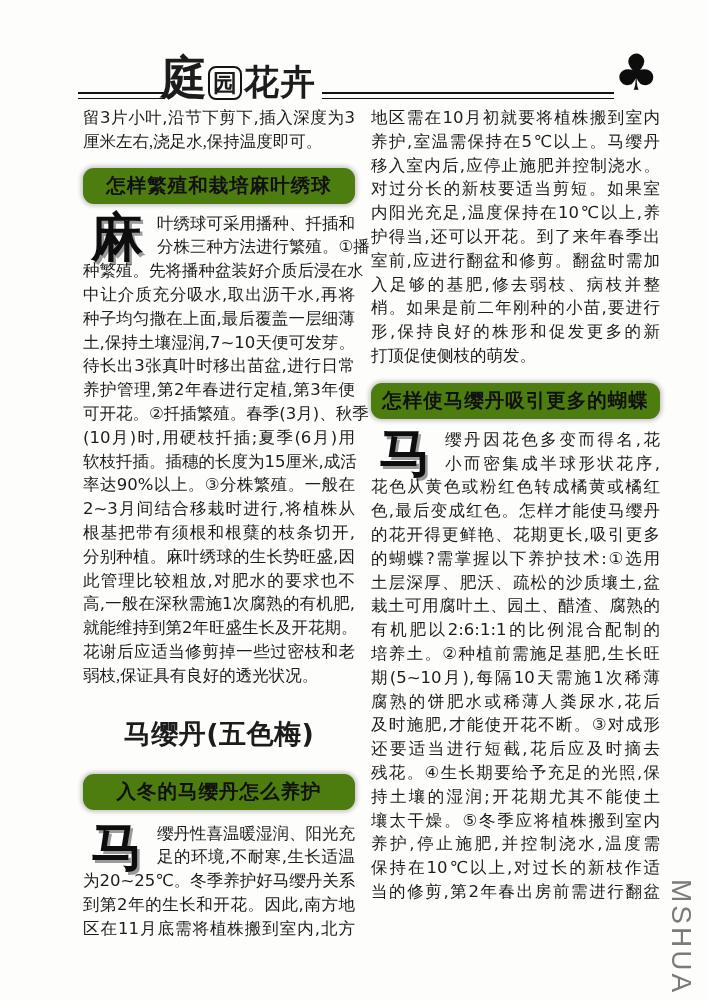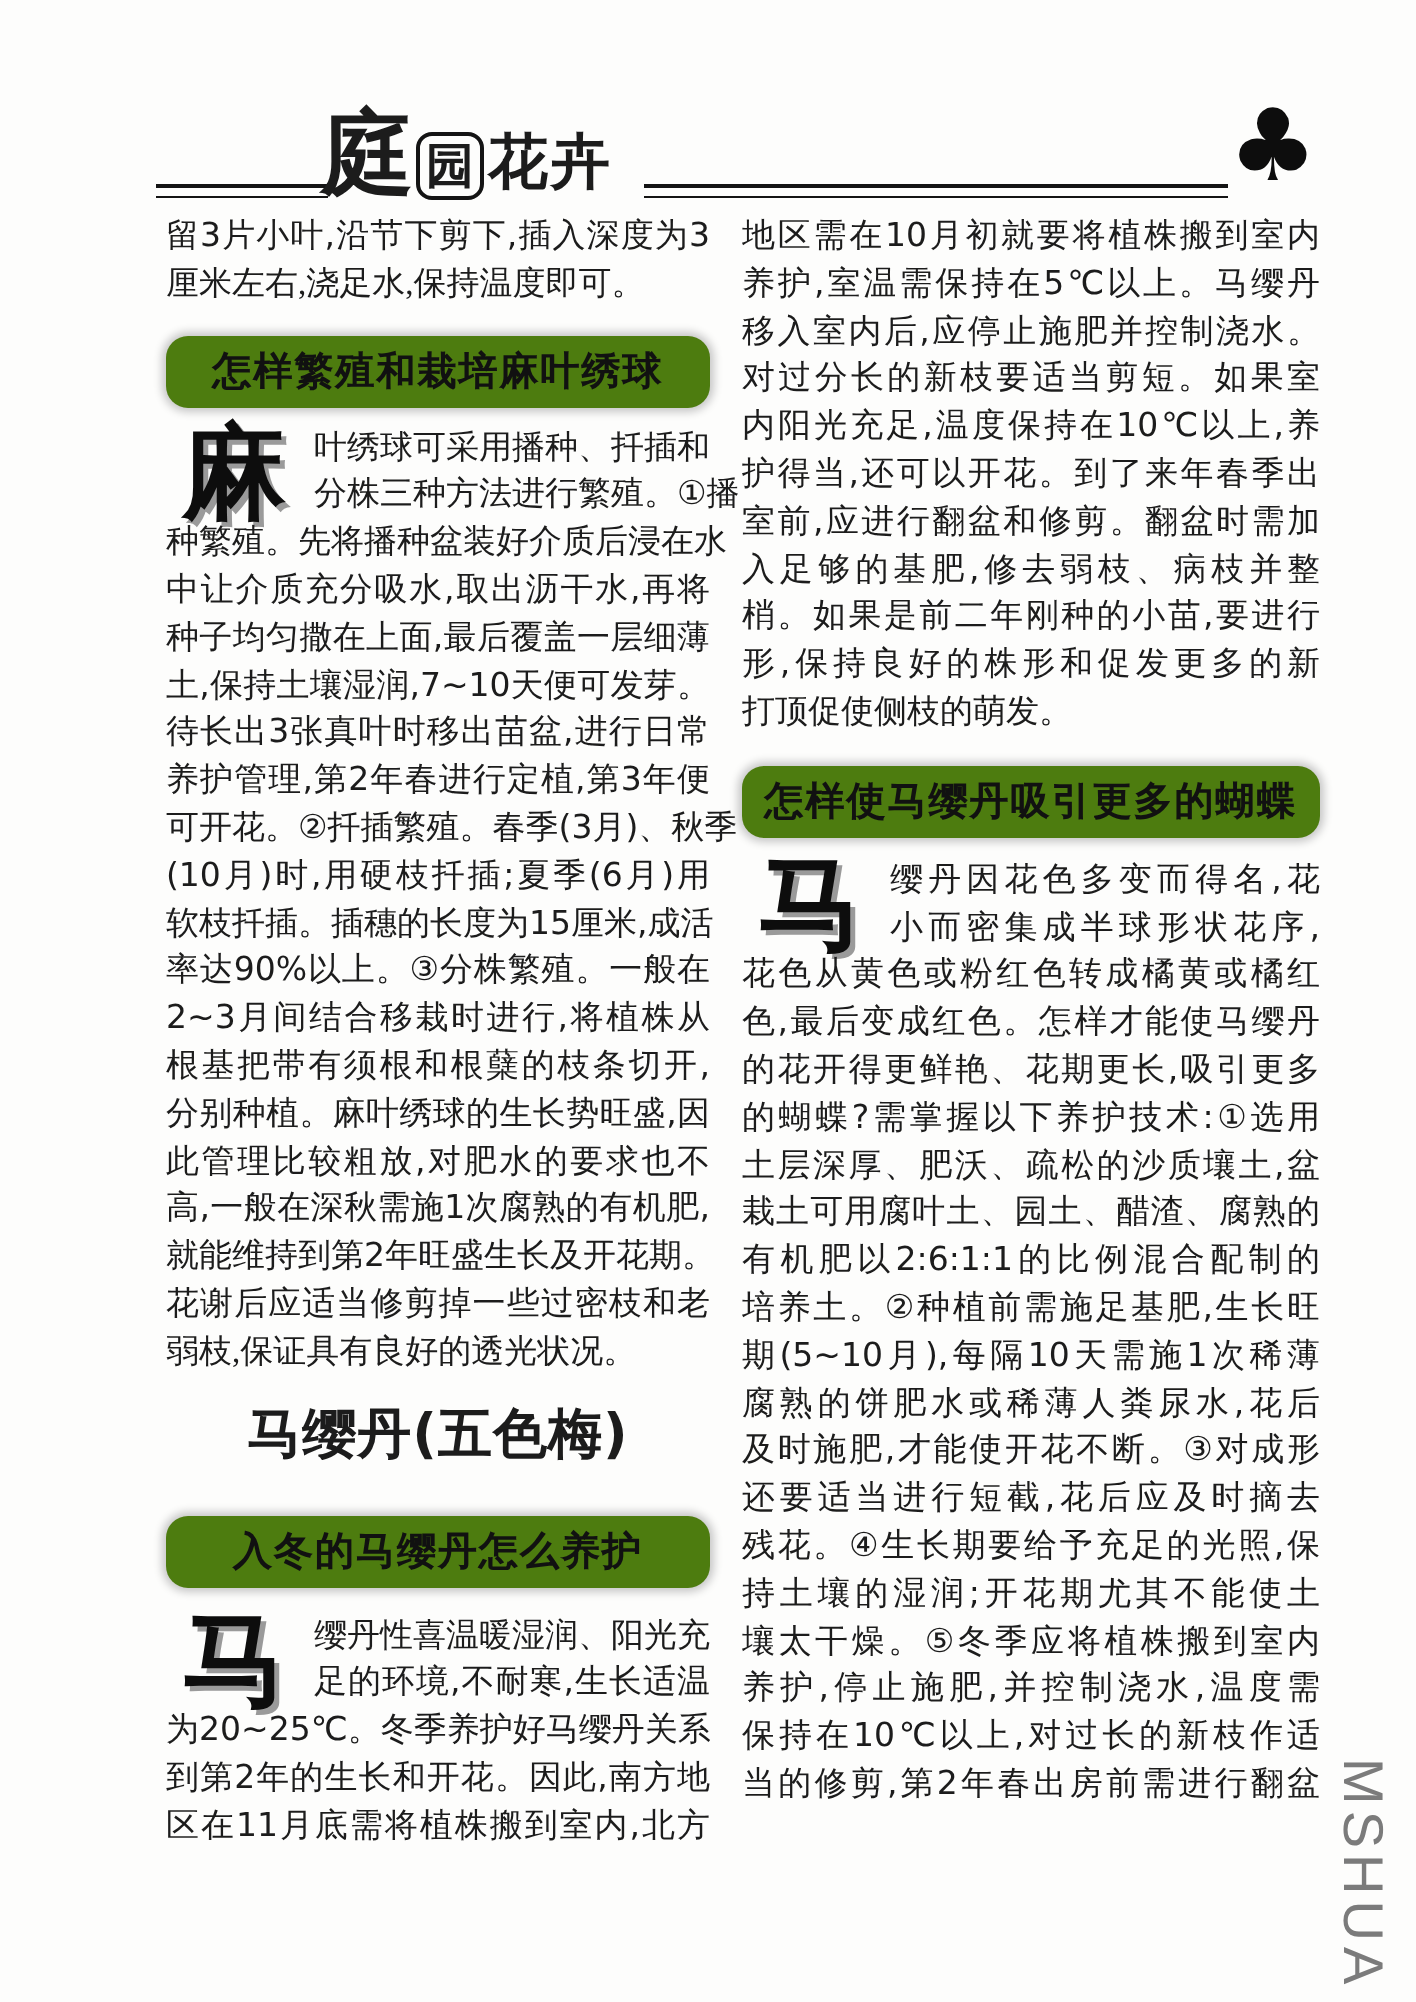--- a/index.html
+++ b/index.html
@@ -9,21 +9,21 @@
     font-family:"DejaVu Sans",sans-serif;color:#1c1c1c;
   }
   
   .band{position:absolute;top:54px;left:0;width:708px;height:52px;}
   .rule{position:absolute;height:4px;border-top:2.5px solid #141414;border-bottom:1.5px solid #141414;}
   .rule-left{left:78px;width:86px;top:38px;}
   .rule-right{left:322px;width:292px;top:38px;}
   .band-title{position:absolute;left:160px;top:0;display:flex;align-items:flex-end;font-weight:800;}
   .t-big{font-size:47px;line-height:48px;letter-spacing:-2px;}
   .t-box{font-size:24px;line-height:26px;border:2.5px solid #141414;border-radius:8px;padding:2px 3px;margin:0 2px 2px 3px;}
-  .t-rest{font-size:30px;line-height:40px;letter-spacing:1px;}
+  .t-rest{font-size:35px;line-height:40px;letter-spacing:1px;}
   .ornament{position:absolute;left:614px;top:-6px;font-size:50px;line-height:50px;color:#0d0d0d;}
   
   .cols{position:absolute;top:106px;left:83px;width:577px;display:flex;gap:16px;}
   .col{font-size:16.5px;line-height:23.8px;}
   .col-left{width:272px;}
   .col-right{width:289px;}
   .line{text-align:justify;text-align-last:justify;text-justify:inter-character;white-space:nowrap;}
   .short-last .line:last-child{text-align-last:left;font-family:Liberation Serif, serif;}
   
   .pill{
@@ -37,21 +37,21 @@
   .pill-3{margin:15px 0 9px 0;}
   
   .para{overflow:visible;}
   .dropcap{
     float:left;width:68px;height:47.6px;margin-right:6px;
     font-size:52px;line-height:50px;font-weight:900;text-align:center;
     color:#0d0d0d;text-shadow:2.5px 2.5px 0 #9a9a9a;
     font-family:"DejaVu Sans",sans-serif;
   }
   .article-title{
-    margin-top:11px;height:38px;
+    margin-top:27px;height:38px;
     font-size:27px;font-weight:800;letter-spacing:.5px;
     text-align:center;line-height:38px;
   }
   
   .wm-anchor{position:absolute;top:879px;left:697px;width:0;height:0;}
   .wm{
     display:inline-block;white-space:nowrap;
     transform:rotate(90deg);transform-origin:0 0;
     font-family:"Liberation Sans",sans-serif;
     font-size:28px;letter-spacing:3px;color:#7b7b7b;font-weight:500;

